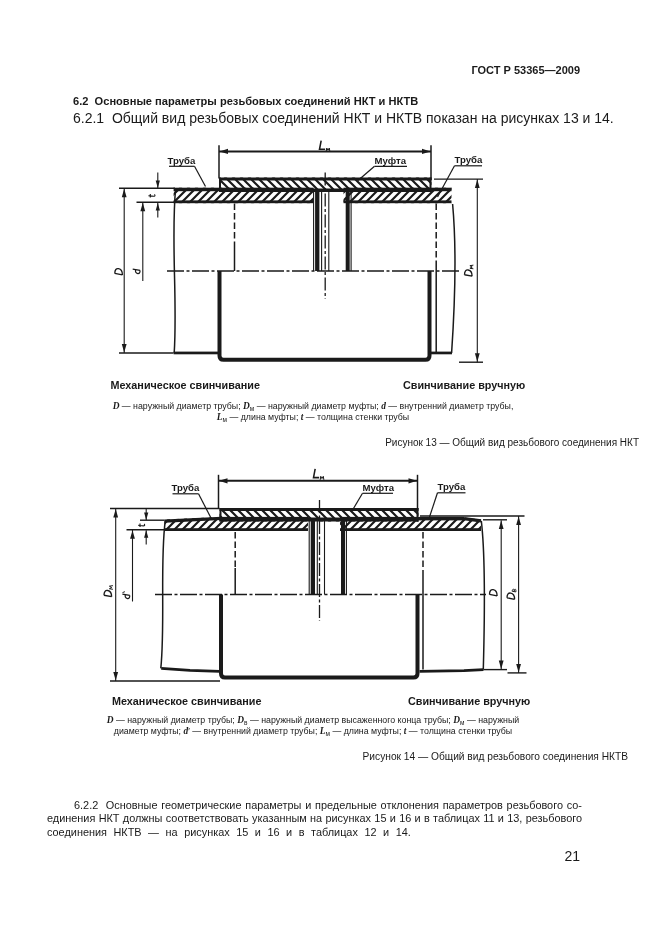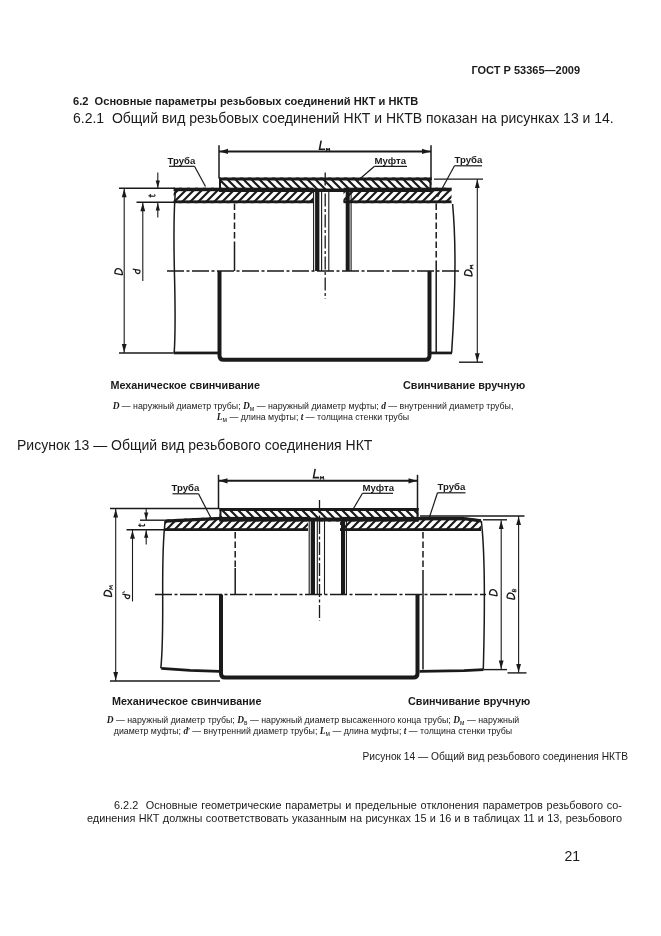--- a/index.html
+++ b/index.html
@@ -312,28 +312,29 @@
 </g>
 </g>
 </svg>
 
 <div class="abs" style="left:110.5px; top:379.1px; font-weight:bold; font-size:10.8px;">Механическое свинчивание</div>
 
 <div class="abs" style="left:403px; top:379.1px; font-weight:bold; font-size:10.8px;">Свинчивание вручную</div>
 
 <div class="abs cap" style="left:0; top:401.1px; width:626px;"><i class="d">D</i> — наружный диаметр трубы; <i class="d">D</i><sub class="s">м</sub> — наружный диаметр муфты; <i class="d">d</i> — внутренний диаметр трубы,<br><i class="d">L</i><sub class="s">м</sub> — длина муфты; <i class="d">t</i> — толщина стенки трубы</div>
 
-<div class="abs" style="left:17px; top:437.2px; width:635px; text-align:left; font-size:14px;">Рисунок 13 — Общий вид резьбового соединения НКТ</div>
+<div class="abs" style="left:4px; top:437.2px; width:635px; text-align:right; font-size:10px;">Рисунок 13 — Общий вид резьбового соединения НКТ</div>
 
 <div class="abs" style="left:112px; top:695.1px; font-weight:bold; font-size:10.8px;">Механическое свинчивание</div>
 
 <div class="abs" style="left:408px; top:695.1px; font-weight:bold; font-size:10.8px;">Свинчивание вручную</div>
 
 <div class="abs cap" style="left:0; top:714.9px; width:626px;"><i class="d">D</i> — наружный диаметр трубы; <i class="d">D</i><sub class="s">в</sub> — наружный диаметр высаженного конца трубы; <i class="d">D</i><sub class="s">м</sub> — наружный<br>диаметр муфты; <i class="d">d</i>′ — внутренний диаметр трубы; <i class="d">L</i><sub class="s">м</sub> — длина муфты; <i class="d">t</i> — толщина стенки трубы</div>
 
 <div class="abs" style="left:0; top:751.2px; width:628px; text-align:right; font-size:10.2px;">Рисунок 14 — Общий вид резьбового соединения НКТВ</div>
 
-<div class="abs" style="left:47px; top:798.9px; width:535px; font-size:10.9px; line-height:13.4px; white-space:normal;margin-left:40px;">
+<div class="abs" style="left:47px; top:798.9px; width:535px; font-size:10.9px; line-height:13.4px; white-space:normal;">
 <div style="text-align:justify; text-align-last:justify; text-indent:27px;">6.2.2&nbsp; Основные геометрические параметры и предельные отклонения параметров резьбового со-</div>
 <div style="text-align:justify; text-align-last:justify;">единения НКТ должны соответствовать указанным на рисунках 15 и 16 и в таблицах 11 и 13, резьбового</div>
+<div style="word-spacing:3.5px;">соединения НКТВ — на рисунках 15 и 16 и в таблицах 12 и 14.</div>
 </div>
 
 <div class="abs" style="top:848px; right:81px; font-size:14px;">21</div>
 
 </body></html>

